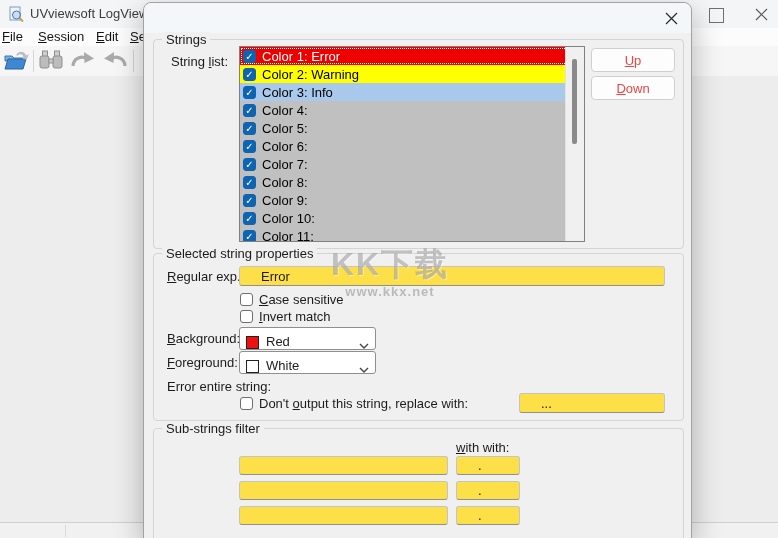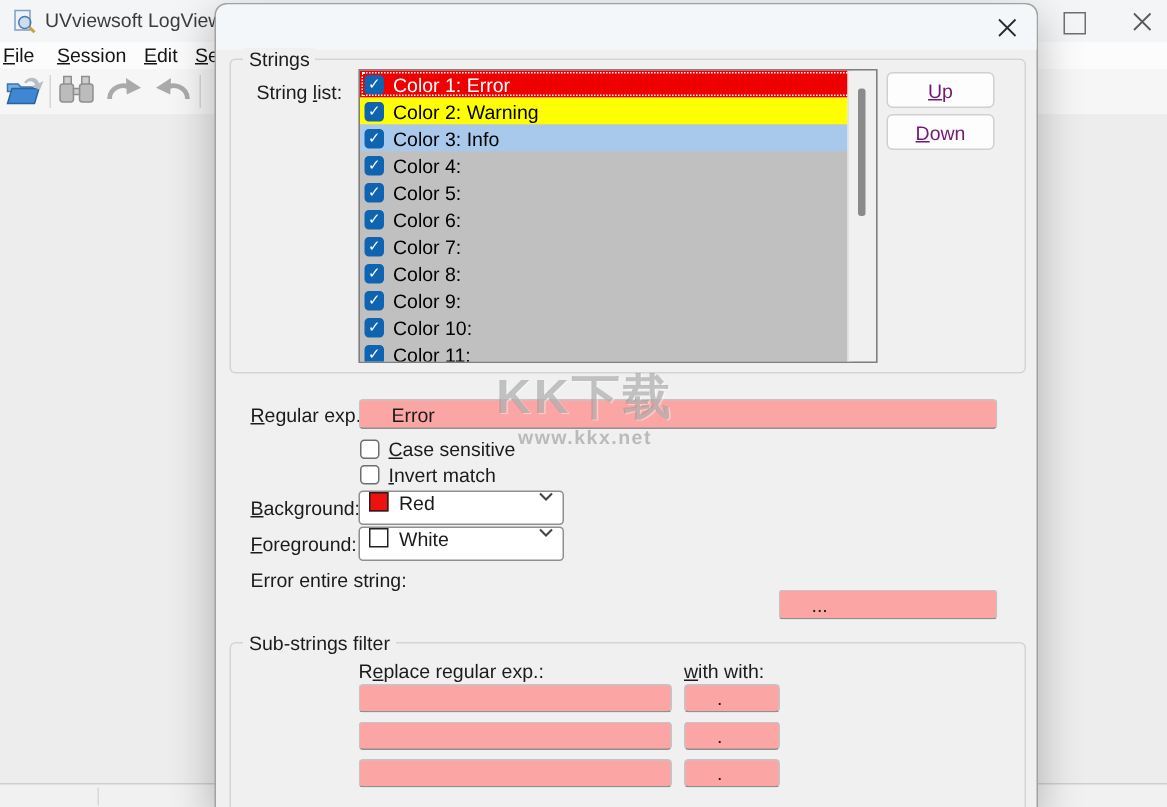--- a/index.html
+++ b/index.html
@@ -43,33 +43,33 @@
     border:1px solid #7f7f7f;overflow:hidden;}
   .lrow{display:flex;align-items:center;height:18px;padding-left:3px;gap:6px;width:325px;white-space:nowrap;}
   .lrow.sel{outline:1px dotted #ffffff;outline-offset:-2px;}
   .cb{display:inline-flex;align-items:center;justify-content:center;width:13px;height:13px;
     border-radius:3px;flex:0 0 13px;box-sizing:border-box;}
   .cb.checked{background:#0f64b2;color:#fff;font-size:10px;line-height:13px;border:1px solid #0f64b2;}
   .cb.empty{background:#fff;border:1px solid #6e6e6e;}
   .lb-scroll{position:absolute;right:0;top:0;width:18px;height:100%;background:#f0f0f0;border-left:1px solid #e2e2e2;}
   .lb-thumb{position:absolute;left:6px;top:12px;width:5px;height:85px;background:#8a8a8a;border-radius:2px;}
 
-  .btn{position:absolute;left:447px;width:72px;height:24px;background:#fdfdfd;border:1px solid #d0d0d0;
-    border-radius:4px;font-family:inherit;font-size:13px;color:#701a75;cursor:pointer;}
+  .btn{position:absolute;left:447px;width:84px;height:24px;background:#fdfdfd;border:1px solid #d0d0d0;
+    border-radius:4px;font-family:inherit;font-size:13px;color:#ef4444;cursor:pointer;}
   .btn-up{top:45px;} .btn-down{top:73px;}
 
-  .tf{background:#fca5a5;border:1px solid #c4c4c4;border-bottom-color:#8f8f8f;border-radius:3px;
+  .tf{background:#fde047;border:1px solid #c4c4c4;border-bottom-color:#8f8f8f;border-radius:3px;
     font-family:inherit;font-size:13px;color:#1b1b1b;padding:0 21px;box-sizing:border-box;}
   .tf-regex{position:absolute;left:95px;top:263px;width:426px;height:20px;}
   .tf-replace{position:absolute;left:375px;top:390px;width:146px;height:20px;}
 
   .cbrow{position:absolute;display:flex;align-items:center;gap:6px;white-space:nowrap;}
 
   .combo{position:absolute;left:95px;width:137px;height:23px;background:#fff;border:1px solid #8f8f8f;
-    border-radius:3px;display:flex;align-items:flex-start;gap:7px;padding:0 6px;box-sizing:border-box;cursor:pointer;}
+    border-radius:3px;display:flex;align-items:flex-end;gap:7px;padding:0 6px;box-sizing:border-box;cursor:pointer;}
   .combo-bg{top:324px;} .combo-fg{top:348px;}
   .swatch{width:13px;height:13px;border:1px solid #222;box-sizing:border-box;flex:0 0 13px;}
   .combo .chev{margin-left:auto;}
 
   .srow{display:flex;margin-bottom:6px;}
   .sub-rows{position:absolute;left:95px;top:453px;}
   .sub-regex{width:209px;height:19px;}
   .sub-char{width:64px;height:19px;margin-left:8px;}
 
   
@@ -196,20 +196,23 @@
           </div>
         </div>
       <div class="lb-scroll">
         <div class="lb-thumb"></div>
       </div>
     </div>
 
     <button class="btn btn-up"><span></span><span class="u">U</span><span>p</span></button>
     <button class="btn btn-down"><span></span><span class="u">D</span><span>own</span></button>
 
+    <div class="groupbox g-props">
+      <span class="gb-label">Selected string properties</span>
+    </div>
 
     <span class="lbl" style="left:23px;top:266px"><span></span><span class="u">R</span><span>egular exp.:</span></span>
     <input class="tf tf-regex" value="Error" style="">
 
     <span class="cbrow" style="left:96px;top:289px">
       <span class="cb empty"></span>
       <span><span></span><span class="u">C</span><span>ase sensitive</span></span>
     </span>
     <span class="cbrow" style="left:96px;top:306px">
       <span class="cb empty"></span>
@@ -229,26 +232,29 @@
     <div class="combo combo-fg">
       <span class="swatch" id="fg-swatch" style="background: rgb(255, 255, 255);"></span>
       <span>White</span>
       <svg class="chev" width="10" height="6" viewBox="0 0 10 6">
         <path d="M1 1 L5 5 L9 1" fill="none" stroke="#444" stroke-width="1.4"></path>
       </svg>
     </div>
 
     <span class="lbl" style="left:23px;top:376px">Error entire string:</span>
 
+    <span class="cbrow" style="left:96px;top:393px">
+      <span class="cb empty"></span>
+      <span><span>Don't </span><span class="u">o</span><span>utput this string, replace with:</span></span>
+    </span>
     <input class="tf tf-replace" value="..." style="">
 
     <div class="groupbox g-sub">
       <span class="gb-label">Sub-strings filter</span>
     </div>
-    <span class="lbl" style="left:95px;top:437px"><span>R</span><span class="u">e</span><span>place regular exp.:</span></span>
     <span class="lbl" style="left:312px;top:437px"><span></span><span class="u">w</span><span>ith with:</span></span>
     <div class="sub-rows" id="sub-rows">
         <div class="srow">
           <input class="tf sub-regex" style="">
           <input class="tf sub-char" value="." style="">
         </div>
         <div class="srow">
           <input class="tf sub-regex" style="">
           <input class="tf sub-char" value="." style="">
         </div>

